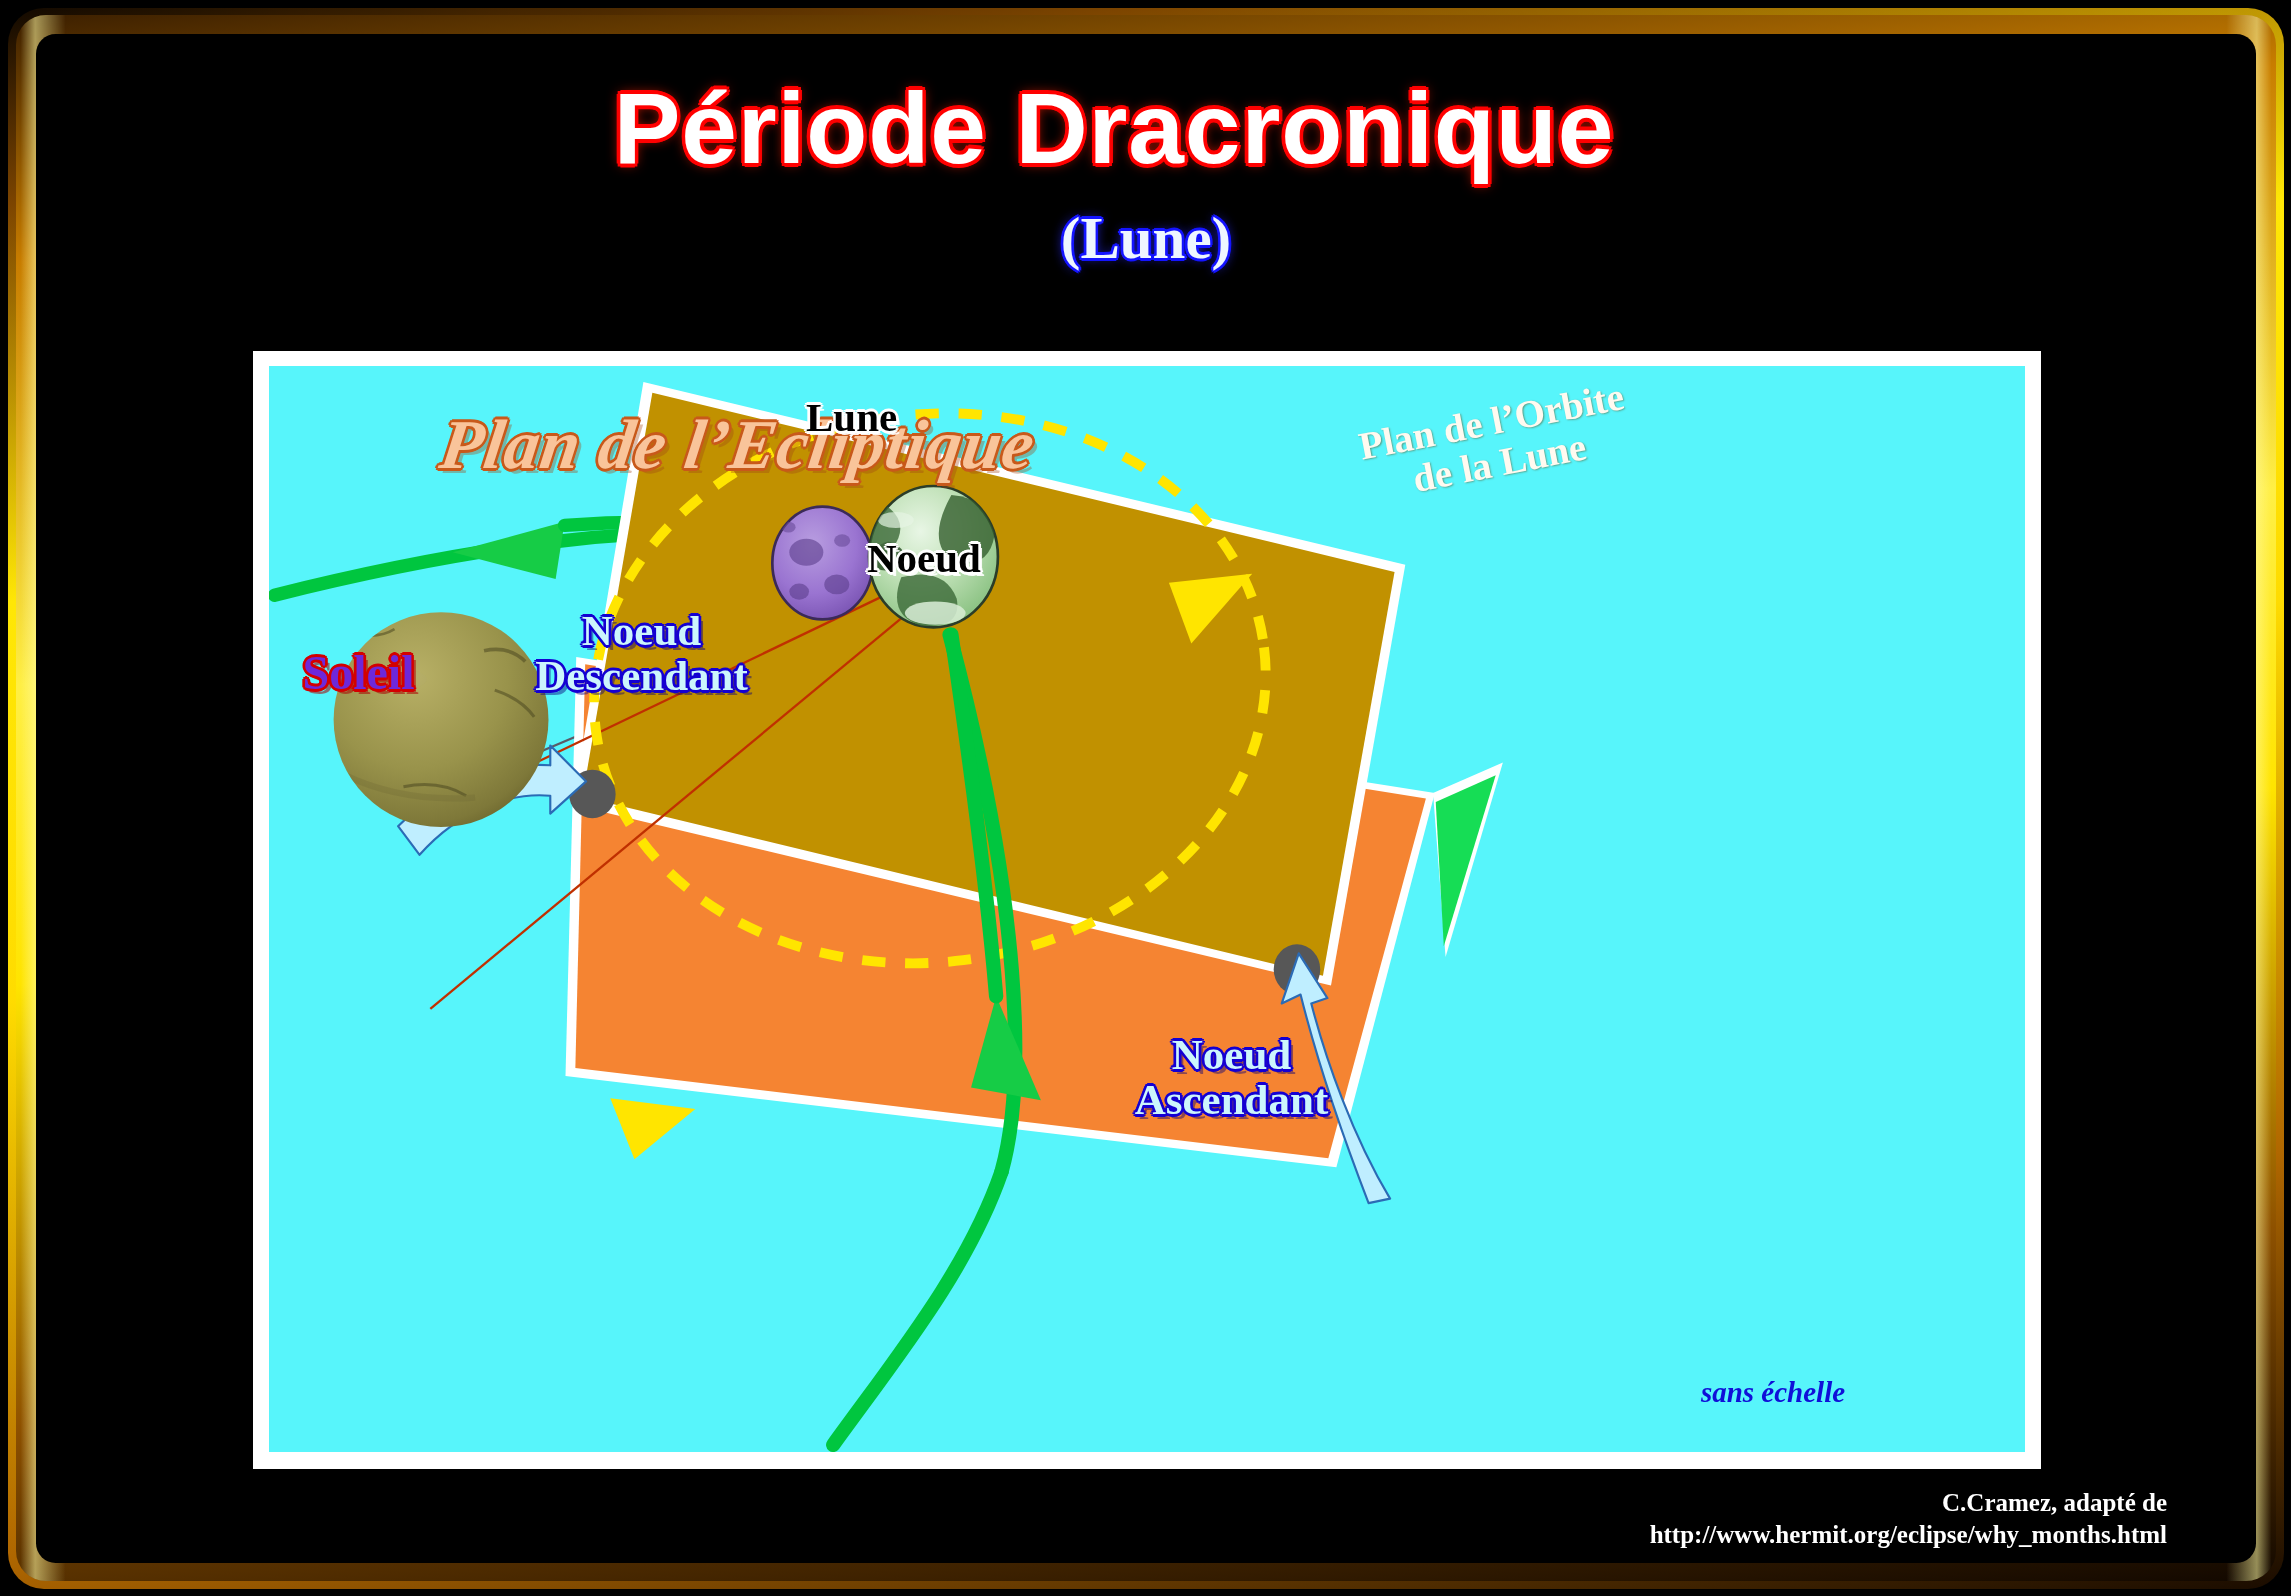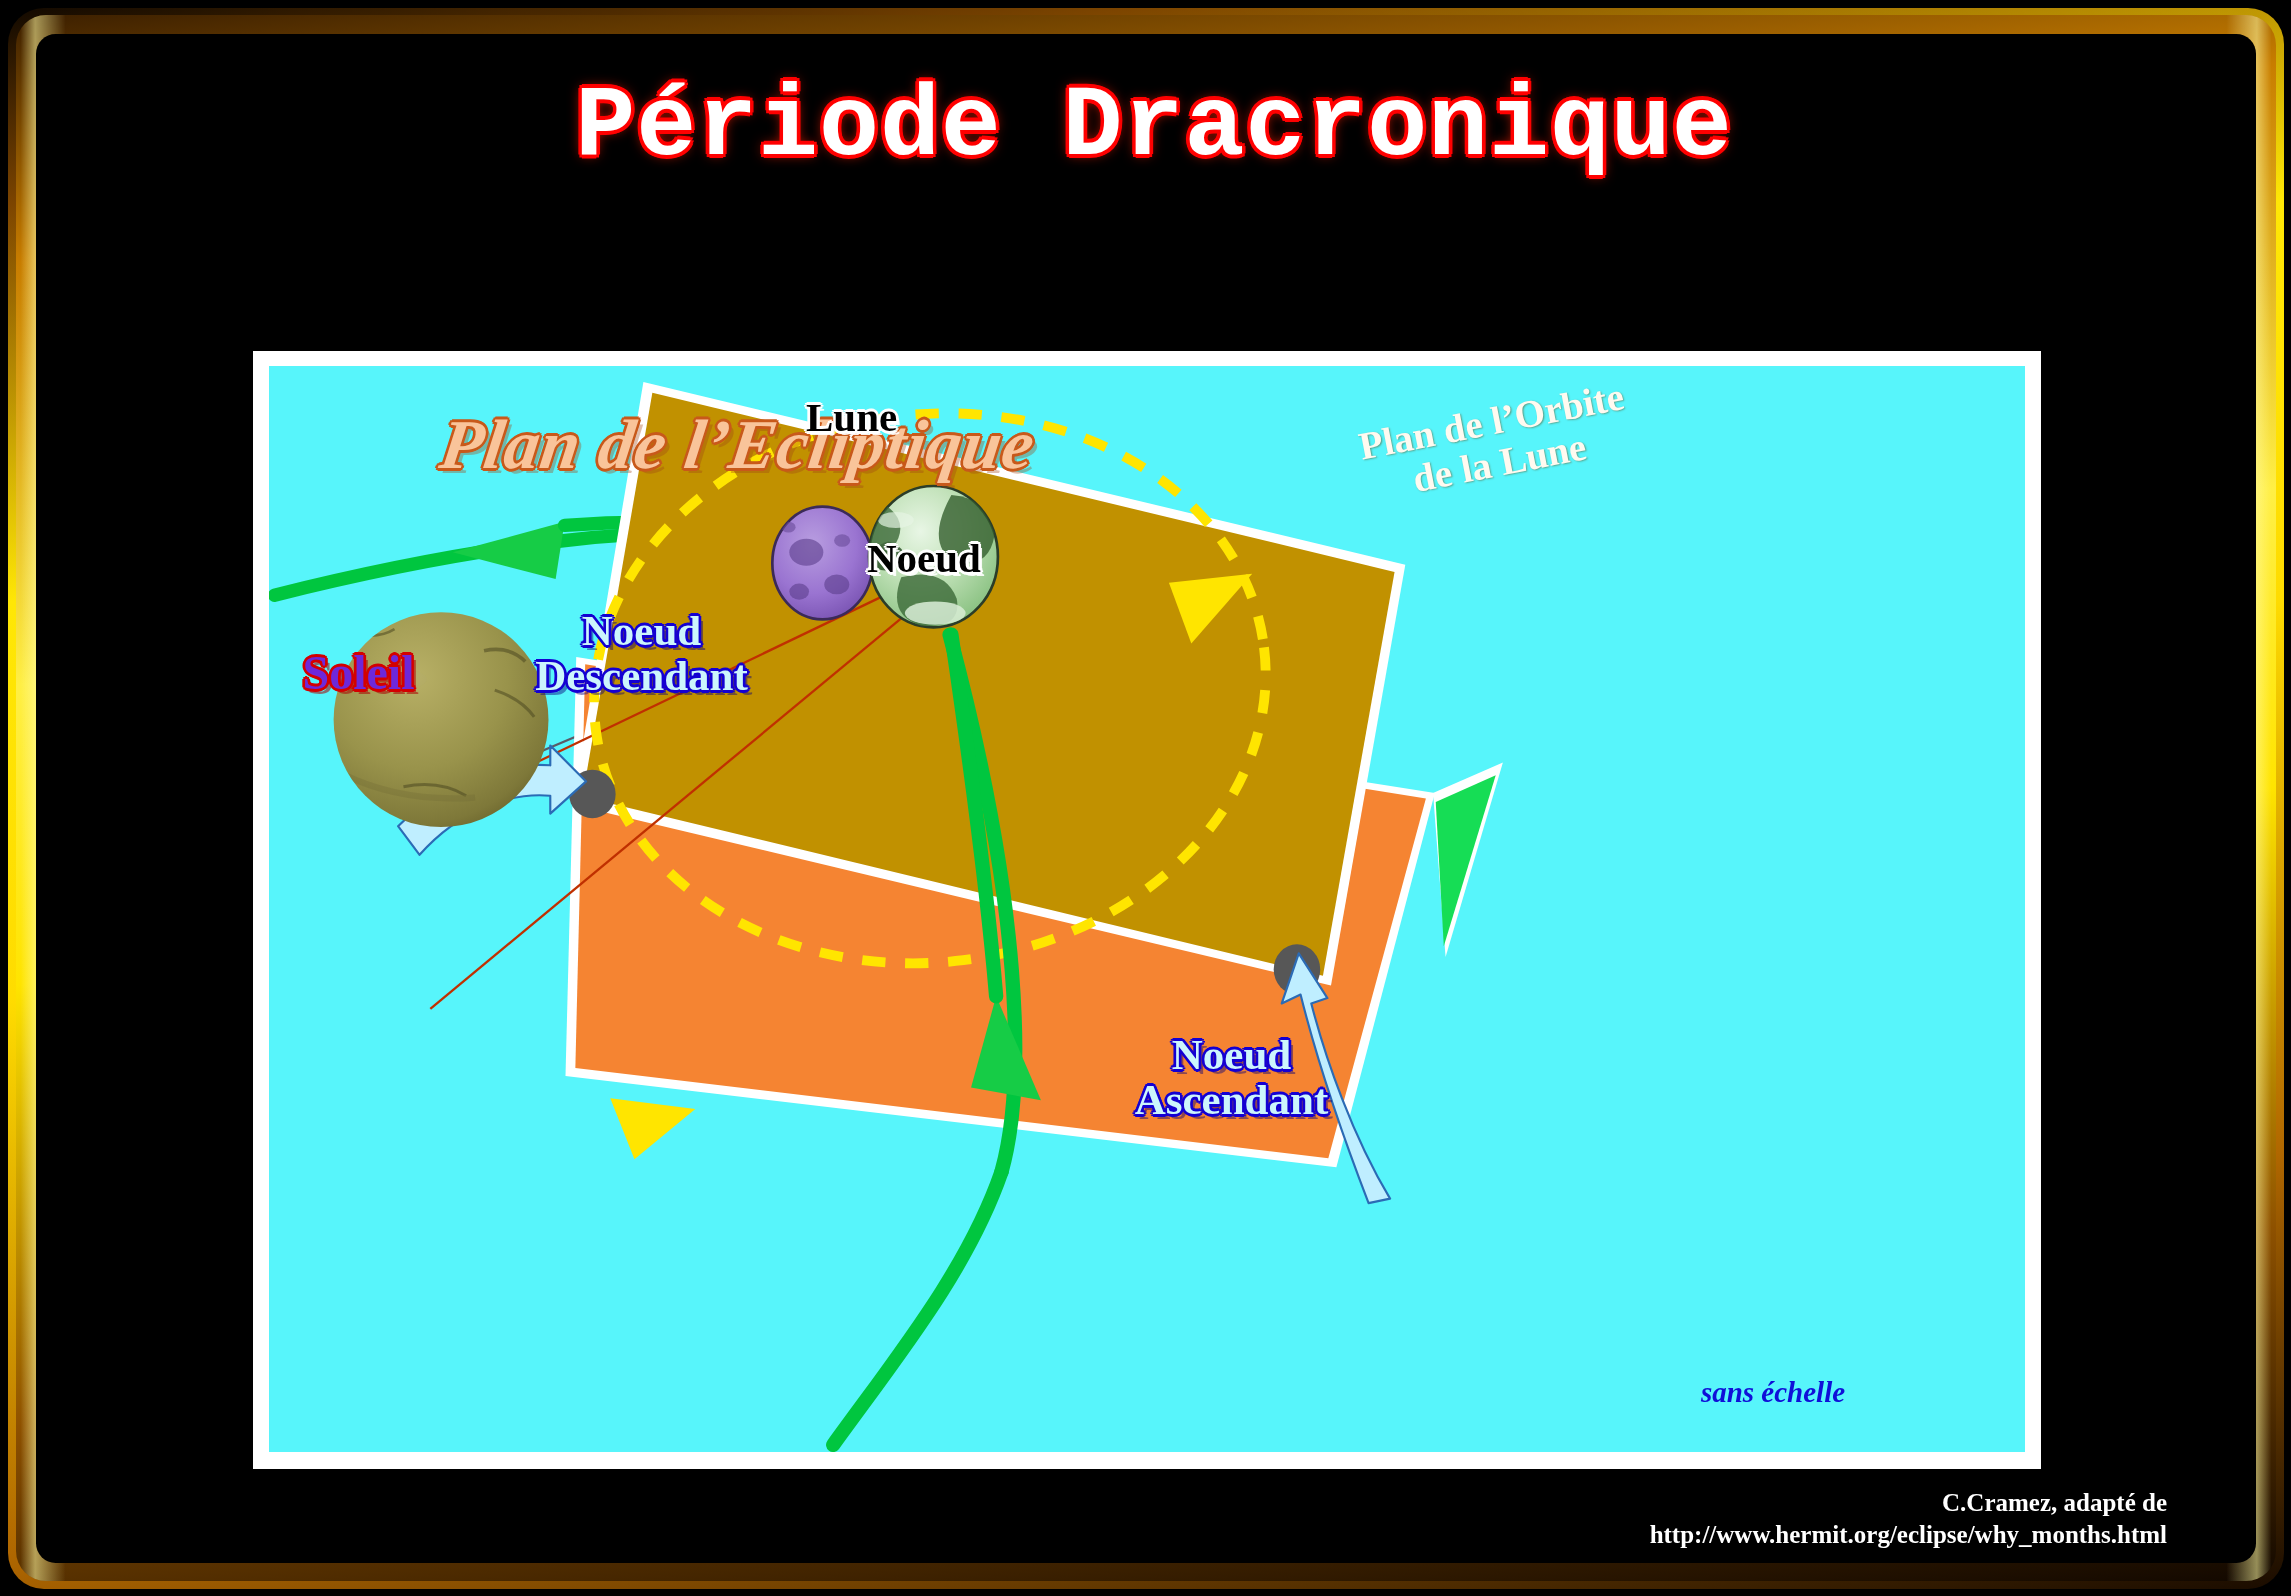--- a/index.html
+++ b/index.html
@@ -36,28 +36,27 @@
     position:absolute;left:16px;top:15px;width:2260px;height:1566px;border-radius:30px;
     background:
       linear-gradient(90deg,rgba(255,244,120,.0) 0%,rgba(255,244,120,.0) 0.2%,rgba(255,250,160,.55) 0.85%,rgba(255,250,160,0) 2.2%),
       linear-gradient(270deg,rgba(255,244,120,.0) 0%,rgba(255,244,120,.0) 0.2%,rgba(255,250,160,.55) 0.85%,rgba(255,250,160,0) 2.2%);
     pointer-events:none;
   }
 
   
   .title{
     position:absolute;left:0;top:77px;width:2228px;text-align:center;
-    font-family:Liberation Mono, monospace;font-weight:bold;font-size:100px;line-height:1.02;
+    font-family:Liberation Sans, sans-serif;font-weight:bold;font-size:100px;line-height:1.02;
     color:#ffffff;letter-spacing:0.9px;
     text-shadow:
       0 0 1.8px #ff0000, 0 0 3.6px #ff0000,
       3.6px 0 0 #ff0000, -3.6px 0 0 #ff0000, 0 3.6px 0 #ff0000, 0 -3.6px 0 #ff0000,
       2.7px 2.7px 0 #ff0000, -2.7px 2.7px 0 #ff0000, 2.7px -2.7px 0 #ff0000, -2.7px -2.7px 0 #ff0000,
       0 0 12.5px rgba(255,30,0,.85);
-    margin-left: 40px;
   }
   .subtitle{
     position:absolute;left:0;top:204px;width:2292px;text-align:center;
     font-family:"Liberation Serif",serif;font-weight:bold;font-size:59px;
     color:#eef6ff;
     text-shadow:
       2.7px 0 0 #1414ff,-2.7px 0 0 #1414ff,0 2.7px 0 #1414ff,0 -2.7px 0 #1414ff,
       1.8px 1.8px 0 #1414ff,-1.8px 1.8px 0 #1414ff,1.8px -1.8px 0 #1414ff,-1.8px -1.8px 0 #1414ff,
       0 0 11.6px rgba(40,40,255,.95);
   }
@@ -142,20 +141,21 @@
 
 <div id="stage">
 
   <div class="frame-outer"></div>
   <div class="frame-mid"></div>
   <div class="frame-inner-glow"></div>
   <div class="frame-sheen"></div>
   <div class="frame-hole"></div>
 
   <div class="title">Période Dracronique</div>
+  <div class="subtitle">(Lune)</div>
 
   <div class="panel-frame">
     <div class="panel">
 
       <svg width="1756" height="1086" viewBox="0 0 1961 1213">
         <defs>
           <radialGradient id="sunGrad" cx="38%" cy="30%" r="78%">
             <stop offset="0%" stop-color="#b8b066"></stop>
             <stop offset="55%" stop-color="#99934b"></stop>
             <stop offset="88%" stop-color="#7e7839"></stop>

